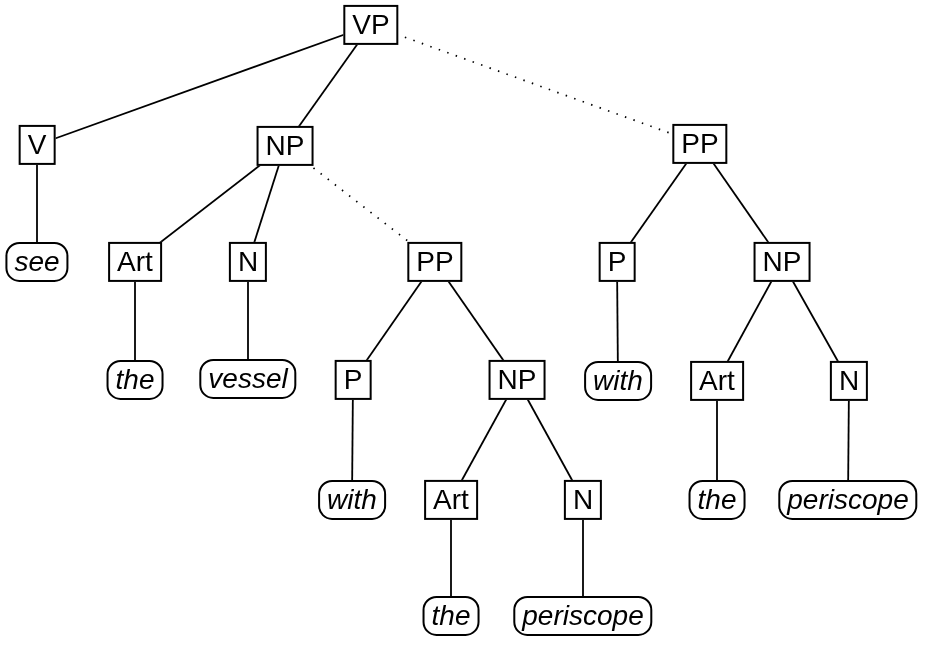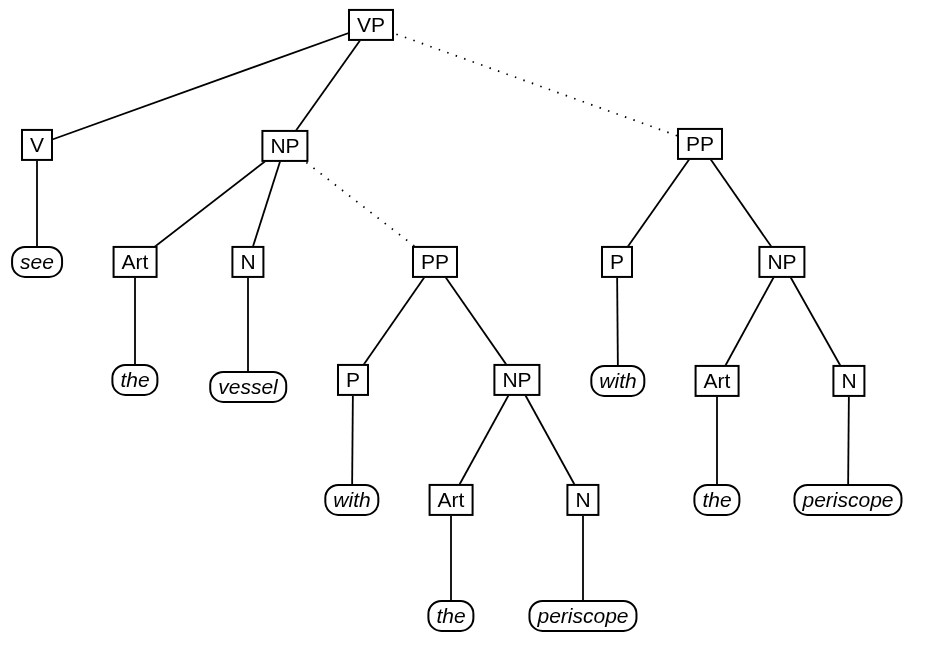--- a/index.html
+++ b/index.html
@@ -25,21 +25,21 @@
     stroke-width: 1.7;
     stroke-dasharray: 1.5 7.5;
     stroke-linecap: butt;
   }
   .tree-node {
     position: absolute;
     transform: translate(-50%, -50%);
     background: #ffffff;
     border: 2px solid #000000;
     color: #000000;
-    font-size: 21px;
+    font-size: 28px;
     line-height: 1.15;
     padding: 2px 7px;
     white-space: nowrap;
     box-sizing: border-box;
     text-align: right;
   }
   .tree-node.italic { font-style: italic; border-radius: 14px; }
 </style>
 </head>
 <body>
@@ -75,21 +75,21 @@
       <div class="tree-node" style="left: 37px; top: 145px;">V</div>
       <div class="tree-node" style="left: 285px; top: 146px;">NP</div>
       <div class="tree-node" style="left: 700px; top: 144px;">PP</div>
       <div class="tree-node italic" style="left: 37px; top: 262px;">see</div>
       <div class="tree-node" style="left: 135px; top: 262px;">Art</div>
       <div class="tree-node" style="left: 248px; top: 262px;">N</div>
       <div class="tree-node" style="left: 435px; top: 262px;">PP</div>
       <div class="tree-node" style="left: 617px; top: 262px;">P</div>
       <div class="tree-node" style="left: 782px; top: 262px;">NP</div>
       <div class="tree-node italic" style="left: 135px; top: 380px;">the</div>
-      <div class="tree-node italic" style="left: 248px; top: 387px;">vessel</div>
+      <div class="tree-node italic" style="left: 248px; top: 379px;">vessel</div>
       <div class="tree-node" style="left: 353px; top: 380px;">P</div>
       <div class="tree-node" style="left: 517px; top: 380px;">NP</div>
       <div class="tree-node italic" style="left: 618px; top: 381px;">with</div>
       <div class="tree-node" style="left: 717px; top: 381px;">Art</div>
       <div class="tree-node" style="left: 849px; top: 381px;">N</div>
       <div class="tree-node italic" style="left: 352px; top: 500px;">with</div>
       <div class="tree-node" style="left: 451px; top: 500px;">Art</div>
       <div class="tree-node" style="left: 583px; top: 500px;">N</div>
       <div class="tree-node italic" style="left: 717px; top: 500px;">the</div>
       <div class="tree-node italic" style="left: 848px; top: 500px;">periscope</div>

